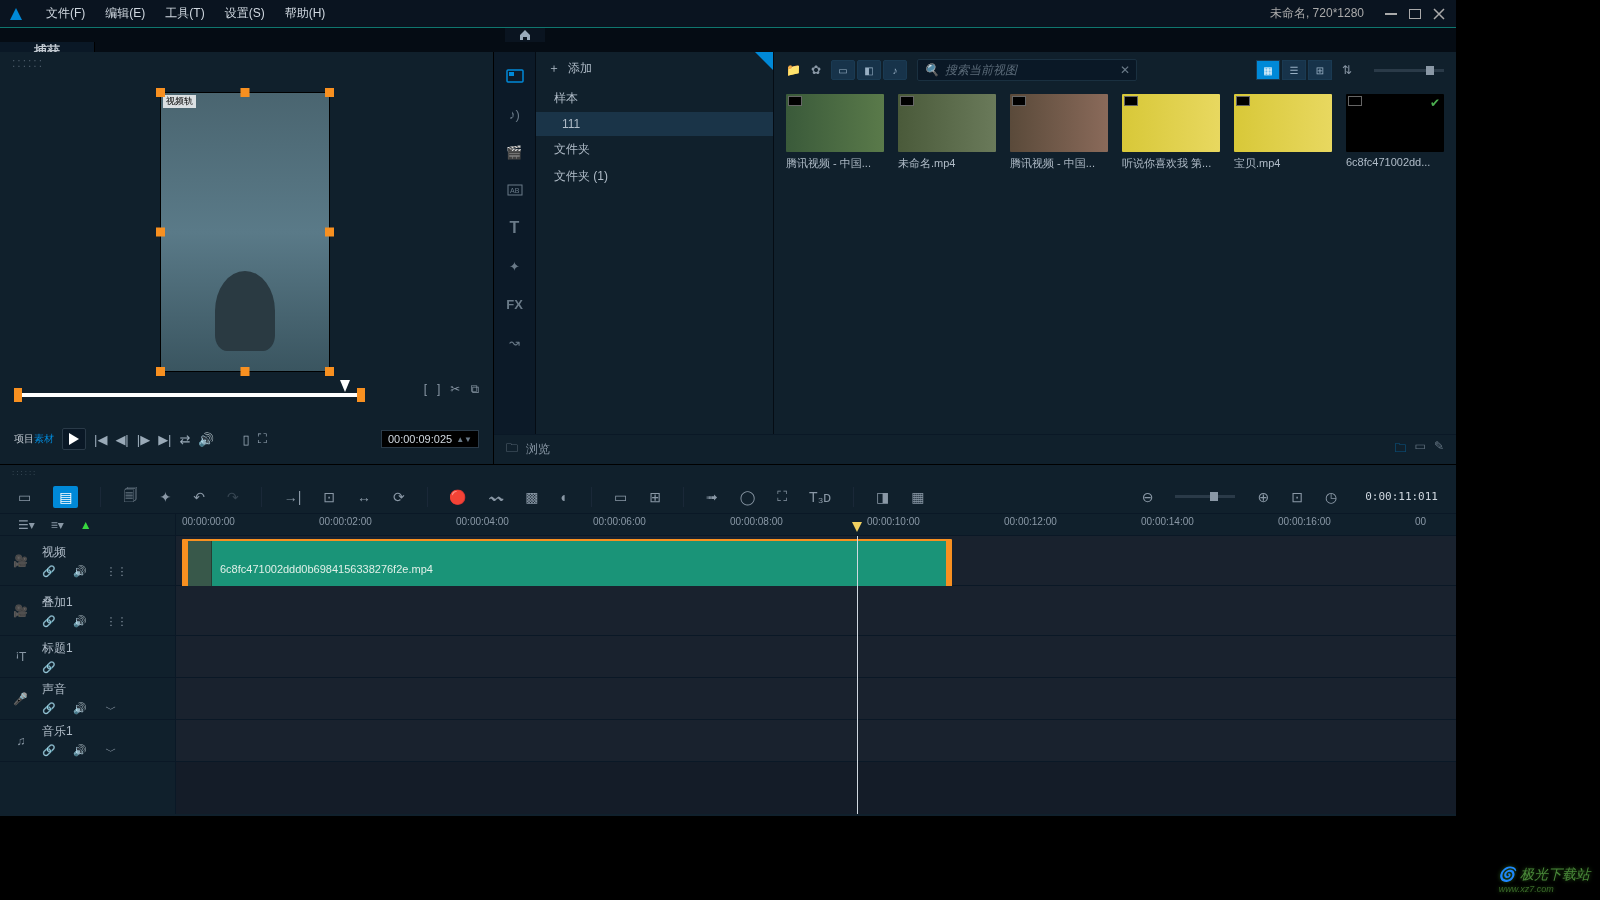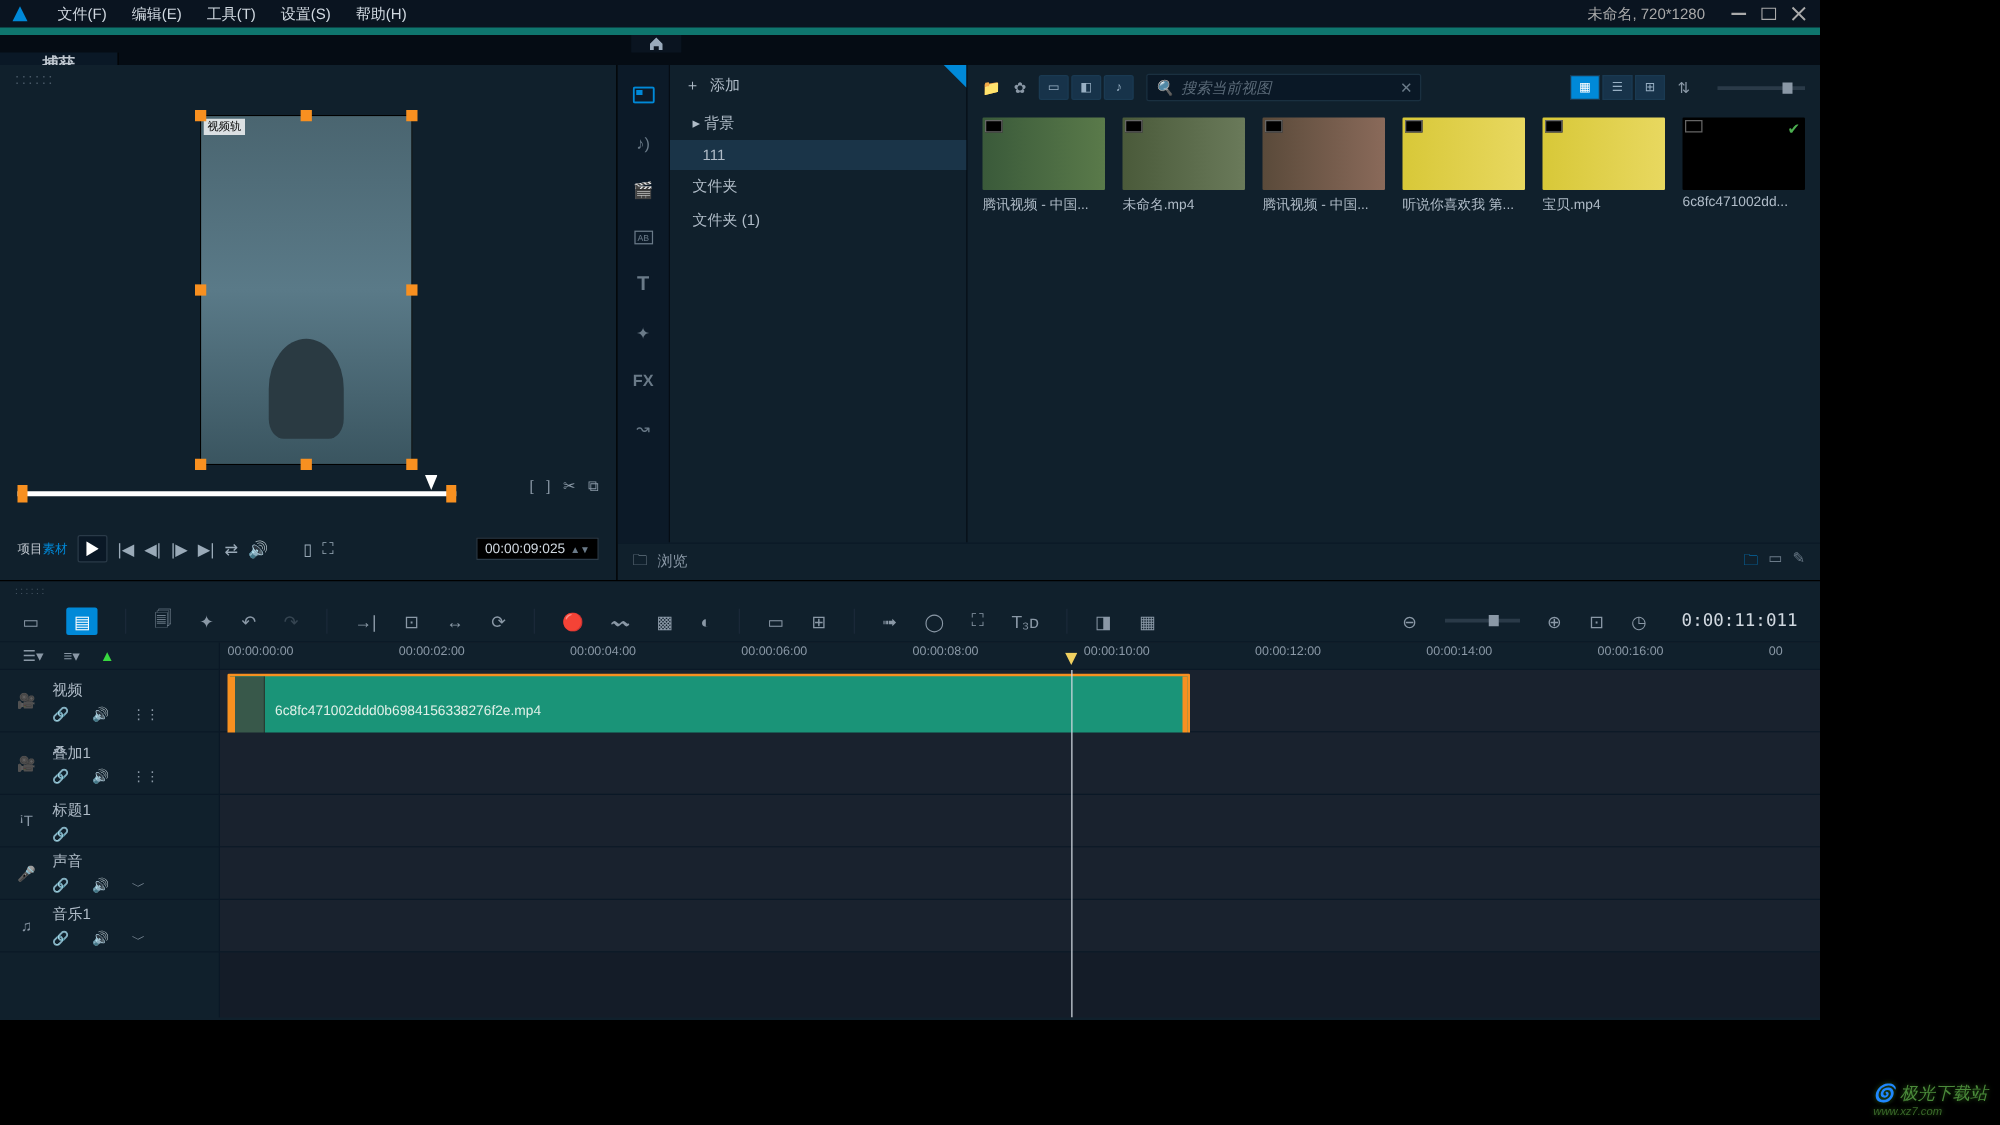--- a/index.html
+++ b/index.html
@@ -1,19 +1,19 @@
 <!DOCTYPE html>
 <html><head>
 <meta charset="utf-8">
 <style>
 * { margin: 0; padding: 0; box-sizing: border-box; font-family: "Microsoft YaHei", sans-serif; }
 body { background: #000; color: #c0c8d0; font-size: 12px; overflow: hidden; width: 1456px; height: 816px; }
 
 
-.titlebar { height: 28px; background: #0a1420; display: flex; align-items: center; padding: 0 8px; border-bottom: 6px solid #0f766e; }
+.titlebar { height: 28px; background: #0a1420; display: flex; align-items: center; padding: 0 8px; border-bottom: 1px solid #0f766e; }
 .titlebar .logo { width: 16px; height: 16px; margin-right: 12px; }
 .titlebar .menu-item { padding: 0 10px; color: #d0d8e0; cursor: pointer; }
 .titlebar .spacer { flex: 1; }
 .titlebar .proj-info { color: #aaa; margin-right: 12px; }
 .titlebar .win-btn { width: 18px; height: 14px; margin-left: 6px; cursor: pointer; display: flex; align-items: center; justify-content: center; }
 
 
 .tabrow { height: 24px; background: #050c14; display: flex; align-items: stretch; flex-direction: column; }
 .tabrow .home { width: 40px; display: flex; align-items: center; justify-content: center; background: #0a1420; margin-left: 505px; }
 .tabrow .tab { width: 95px; display: flex; align-items: center; justify-content: center; font-weight: bold; font-size: 13px; border-right: 1px solid #000; }
@@ -87,21 +87,21 @@
 
 
 .timeline { background: #10202c; border-top: 1px solid #000; }
 .tl-dots { padding: 3px 12px; color: #4a5a68; letter-spacing: 2px; font-size: 8px; }
 .tl-toolbar { height: 34px; display: flex; align-items: center; padding: 0 18px; gap: 22px; border-bottom: 1px solid #0a1826; }
 .tl-toolbar .tb { color: #8a98a6; cursor: pointer; font-size: 14px; }
 .tl-toolbar .tb.active { background: #0089d8; padding: 3px 6px; border-radius: 2px; color: #fff; }
 .tl-toolbar .sep { width: 1px; height: 20px; background: #1a2838; }
 .tl-toolbar .zoom-slider { width: 60px; height: 3px; background: #2a3a48; position: relative; }
 .tl-toolbar .zoom-slider .knob { position: absolute; top: -3px; left: 35px; width: 8px; height: 9px; background: #8a98a6; }
-.tl-toolbar .tc2 { font-family: monospace; font-size: 14px; color: #d0d8e0; margin-left: 6px; }
+.tl-toolbar .tc2 { font-family: monospace; font-size: 11px; color: #d0d8e0; margin-left: 6px; }
 
 .tl-body { display: flex; height: 300px; }
 .tl-left { width: 176px; background: #10202c; border-right: 1px solid #0a1826; }
 .tl-left-top { height: 22px; display: flex; align-items: center; gap: 16px; padding: 0 18px; border-bottom: 1px solid #0a1826; }
 .tl-left-top .lt { color: #8a98a6; font-size: 12px; }
 .tl-left-top .tri { color: #38d840; }
 .track-head { height: 50px; border-bottom: 1px solid #0a1826; display: flex; align-items: center; }
 .track-head.sm { height: 42px; }
 .track-head .ico { width: 42px; display: flex; align-items: center; justify-content: center; color: #8a98a6; }
 .track-head .meta { flex: 1; }
@@ -251,21 +251,21 @@
         <div class="sb-btn">✦</div>
         <div class="sb-btn" style="font-weight:bold">FX</div>
         <div class="sb-btn">↝</div>
       </div>
       <div class="lib-tree">
         <div class="add-row">
           <span>＋</span>
           <span>添加</span>
           <div class="pin"></div>
         </div>
-        <div class="tree-item">▸ <span>背景</span></div>
+        <div class="tree-item">样本</div>
         <div class="tree-item child sel">111</div>
         <div class="tree-item">文件夹</div>
         <div class="tree-item">文件夹 (1)</div>
       </div>
       <div class="lib-main">
         <div class="lib-toolbar">
           <span class="tb-ico">📁</span>
           <span class="tb-ico">✿</span>
           <div class="tb-grp">
             <div class="chip">▭</div>

